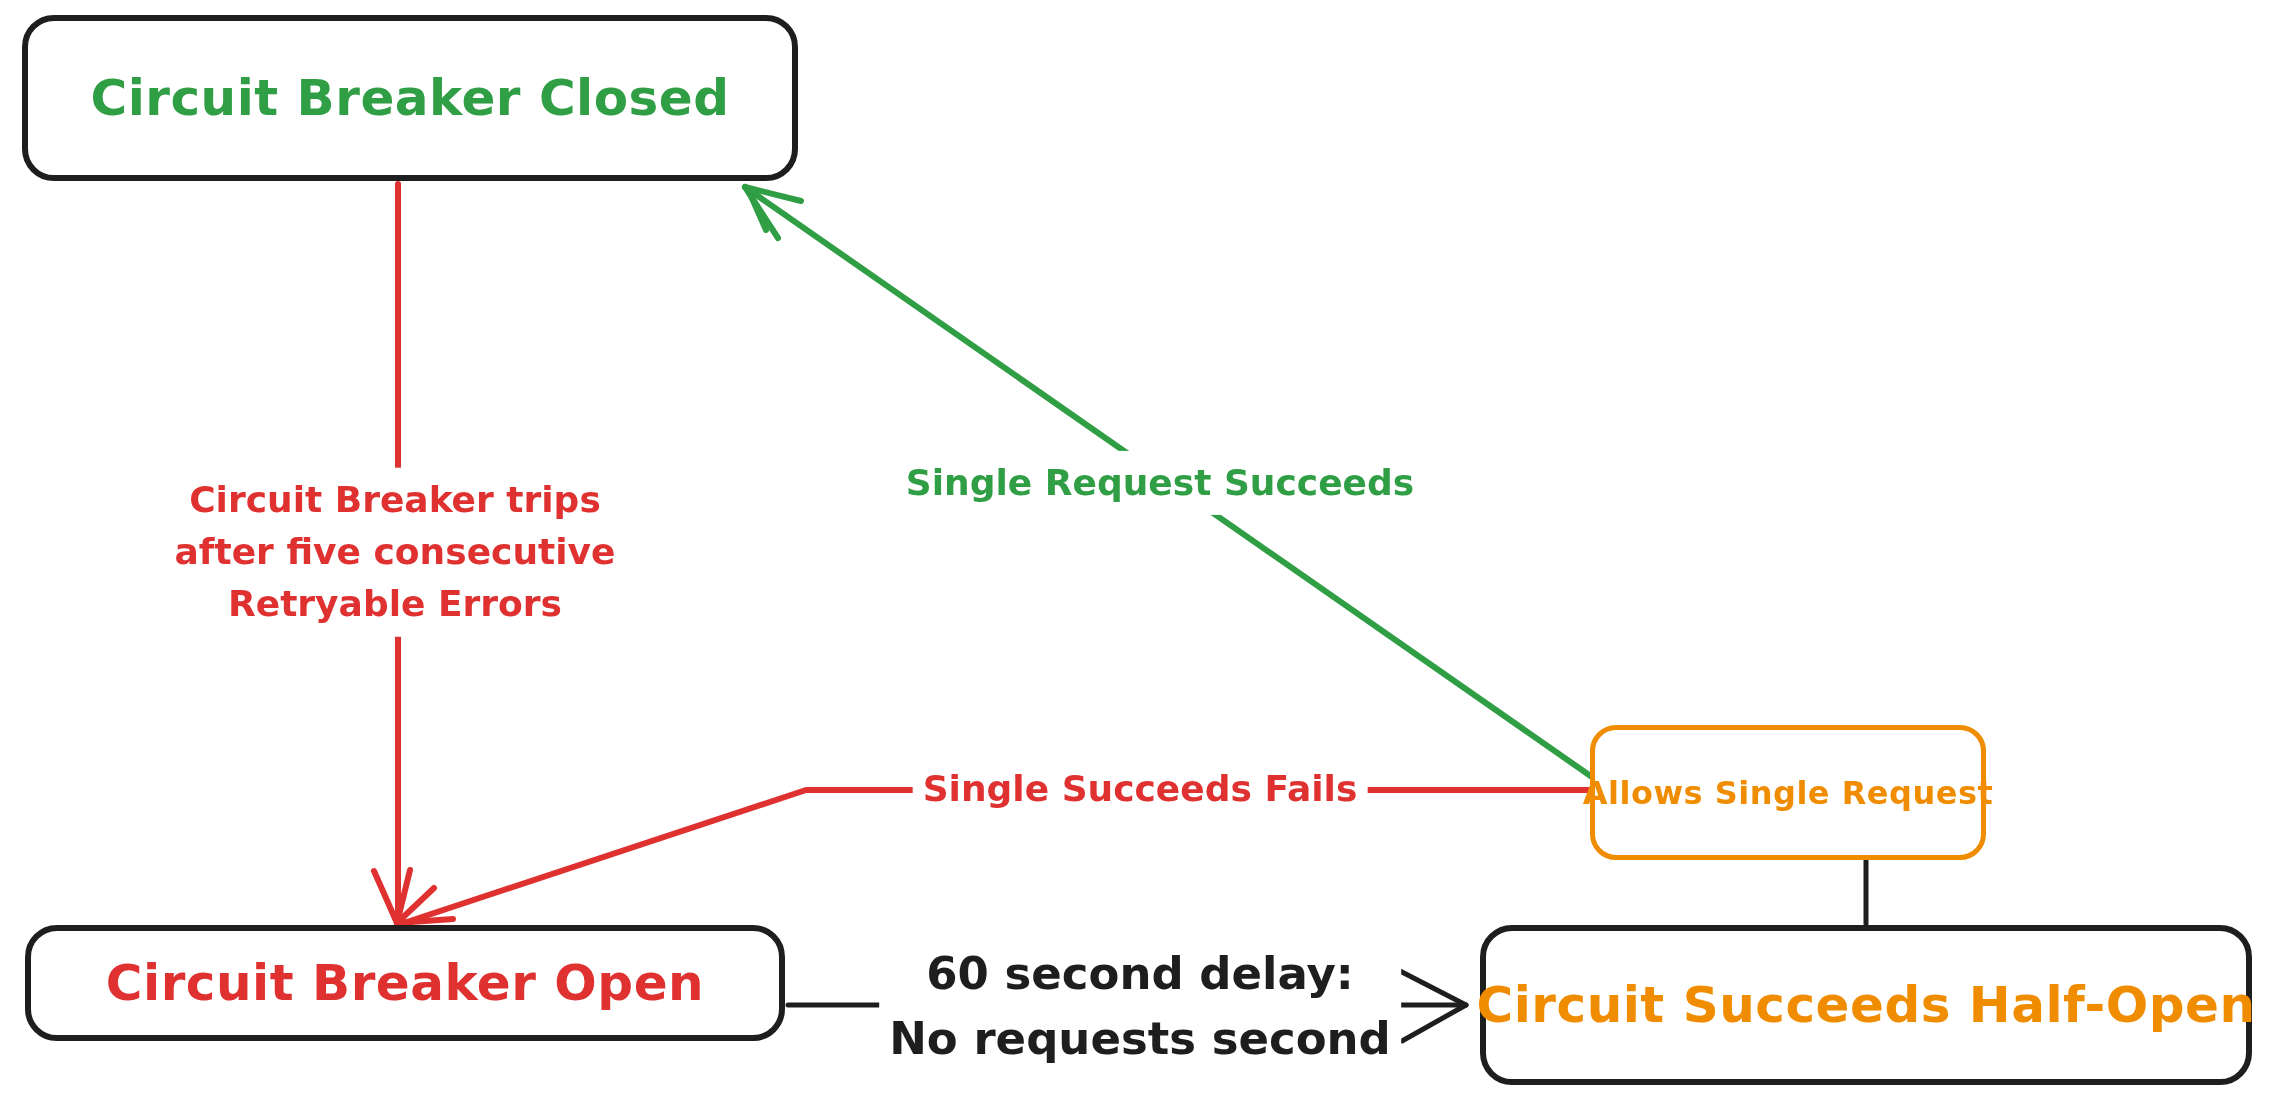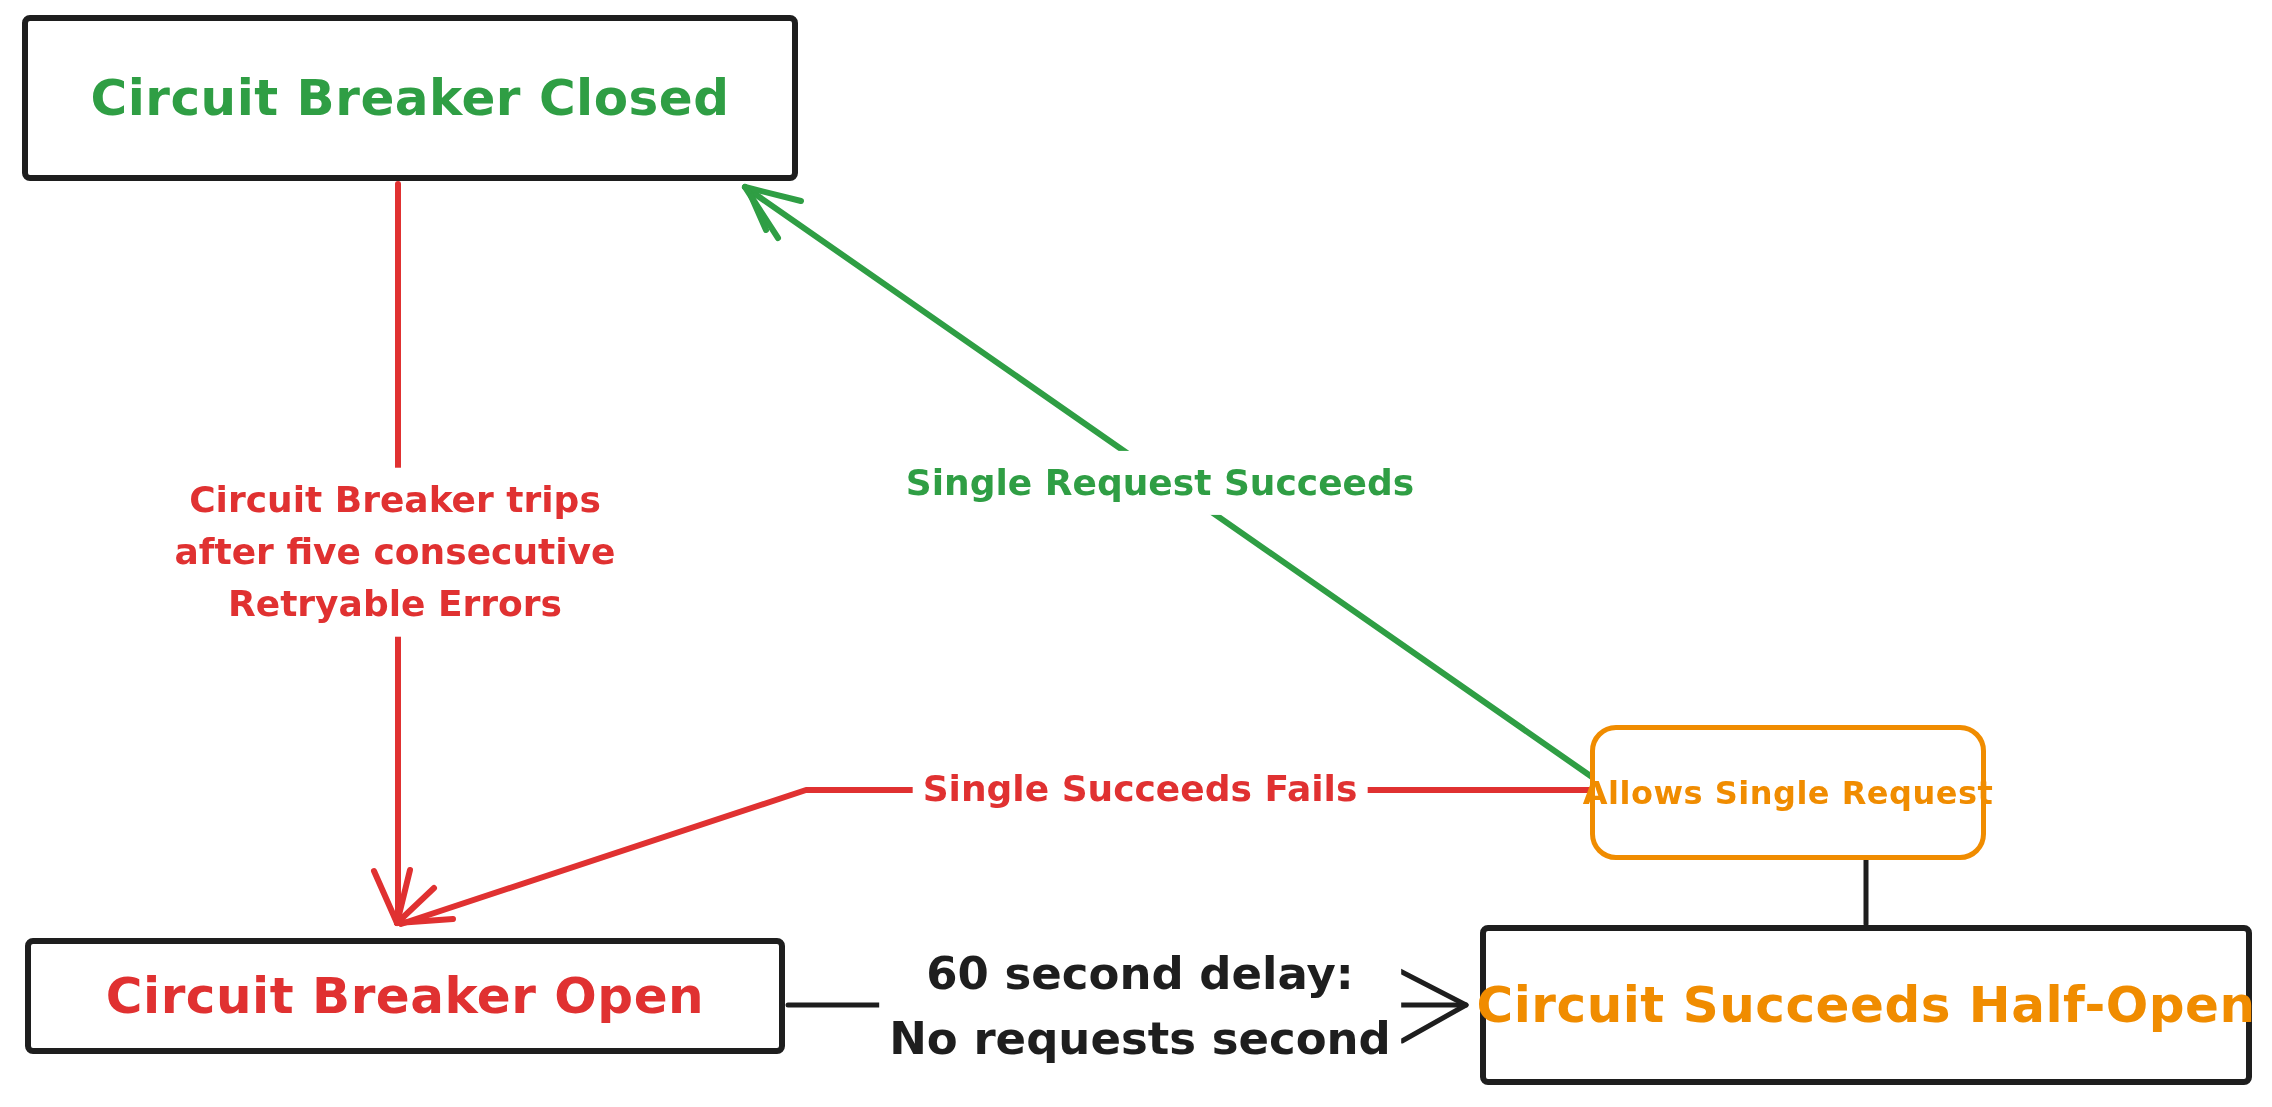--- a/index.html
+++ b/index.html
@@ -15,33 +15,33 @@
     position: absolute;
     left: 0; top: 0;
     width: 2272px; height: 1107px;
   }
   
   .node {
     position: absolute;
     box-sizing: border-box;
     background: #ffffff;
     border: 6px solid var(--c-black, #1e1e1e);
-    border-radius: 8px;
+    border-radius: 32px;
     display: flex;
     align-items: center;
     justify-content: center;
     white-space: nowrap;
   }
   .node .node-label {
     font-size: 50px;
     font-weight: 600;
     letter-spacing: 0.5px;
   }
   .node-closed   { left: 22px;   top: 15px;  width: 776px; height: 166px; }
-  .node-open     { left: 25px;   top: 925px; width: 760px; height: 116px; margin-top: 13px; }
+  .node-open     { left: 25px;   top: 925px; width: 760px; height: 116px; }
   .node-halfopen { left: 1480px; top: 925px; width: 772px; height: 160px; }
   .node-allows {
     left: 1590px; top: 725px; width: 396px; height: 135px;
     border: 5px solid var(--c-orange, #f08c00);
     border-radius: 26px;
   }
   .node-allows .node-label { font-size: 32px; }
   .text-green  { color: var(--c-green, #2f9e44); }
   .text-red    { color: var(--c-red, #e03131); }
   .text-orange { color: var(--c-orange, #f08c00); }

